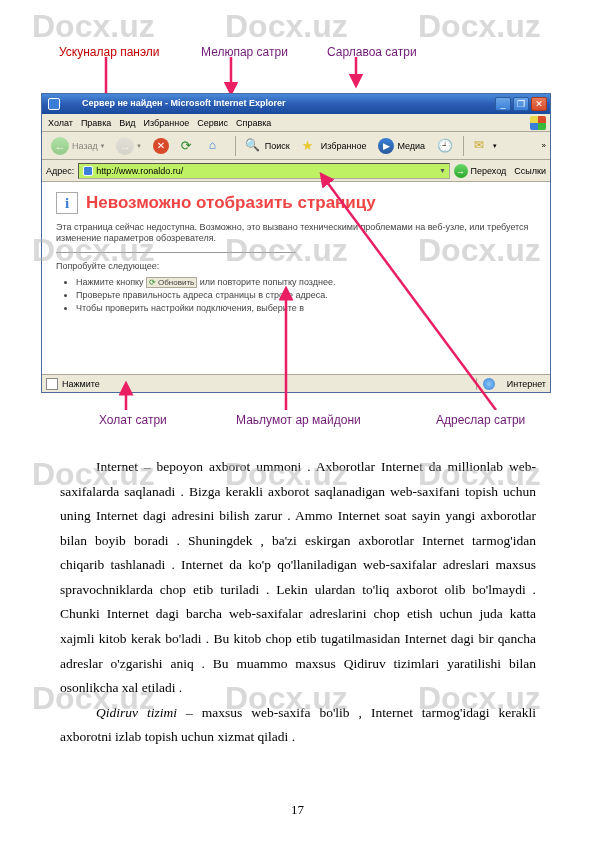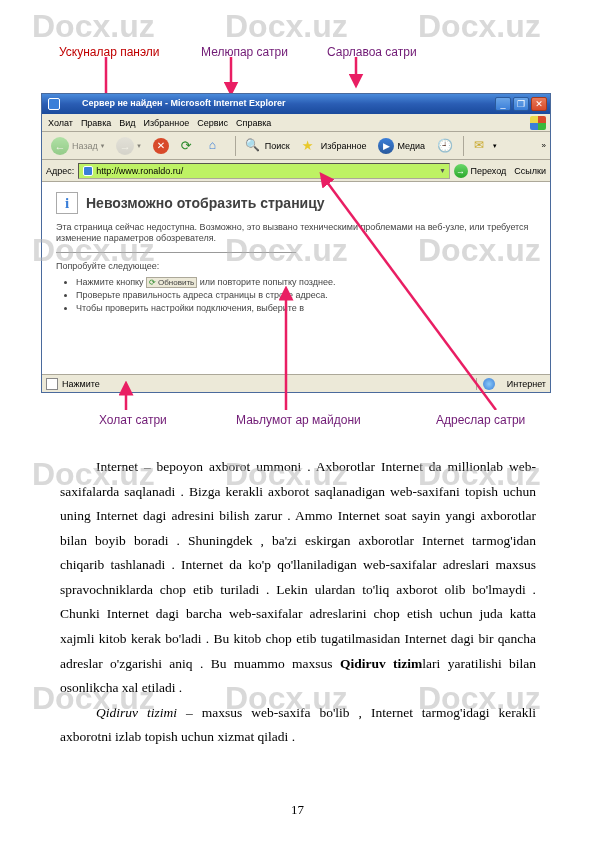--- a/index.html
+++ b/index.html
@@ -181,21 +181,21 @@
       border: 1px solid #aaa;
       display: flex;
       align-items: center;
       justify-content: center;
       font-family: "Times New Roman", serif;
       font-size: 15px;
       font-weight: bold;
       color: #3a7ed8;
       background: #fff;
     }
-    .err-heading { font-size: 14px; font-weight: bold; color: #404040; }
+    .err-heading { font-size: 17px; font-weight: bold; color: #ef4444; }
     .err-para { margin: 6px 0; line-height: 1.2; color: #444; }
     .err-hr {
       border: none;
       border-top: 1px solid #999;
       margin: 8px 0;
       width: 50%;
     }
     .err-list { padding-left: 20px; margin-top: 4px; }
     .err-list li { margin: 3px 0; color: #444; }
     .refresh-inline { background:#ece9d8; border:1px solid #aca899; padding:0 2px; font-size:8px; }
@@ -229,21 +229,21 @@
       position: absolute;
       top: 455px;
       left: 60px;
       width: 476px;
       font-size: 13.5px;
       line-height: 1.82;
       text-align: justify;
       color: #000;
     }
     .body-text p { margin-bottom: 0; text-indent: 36px; }
-    .bold { font-weight: bold; }
+    .bold { font-weight: normal; }
     .italic { font-style: italic; }
 
     .page-number {
       position: absolute;
       bottom: 24px;
       left: 0;
       width: 100%;
       text-align: center;
       font-size: 13px;
     }

